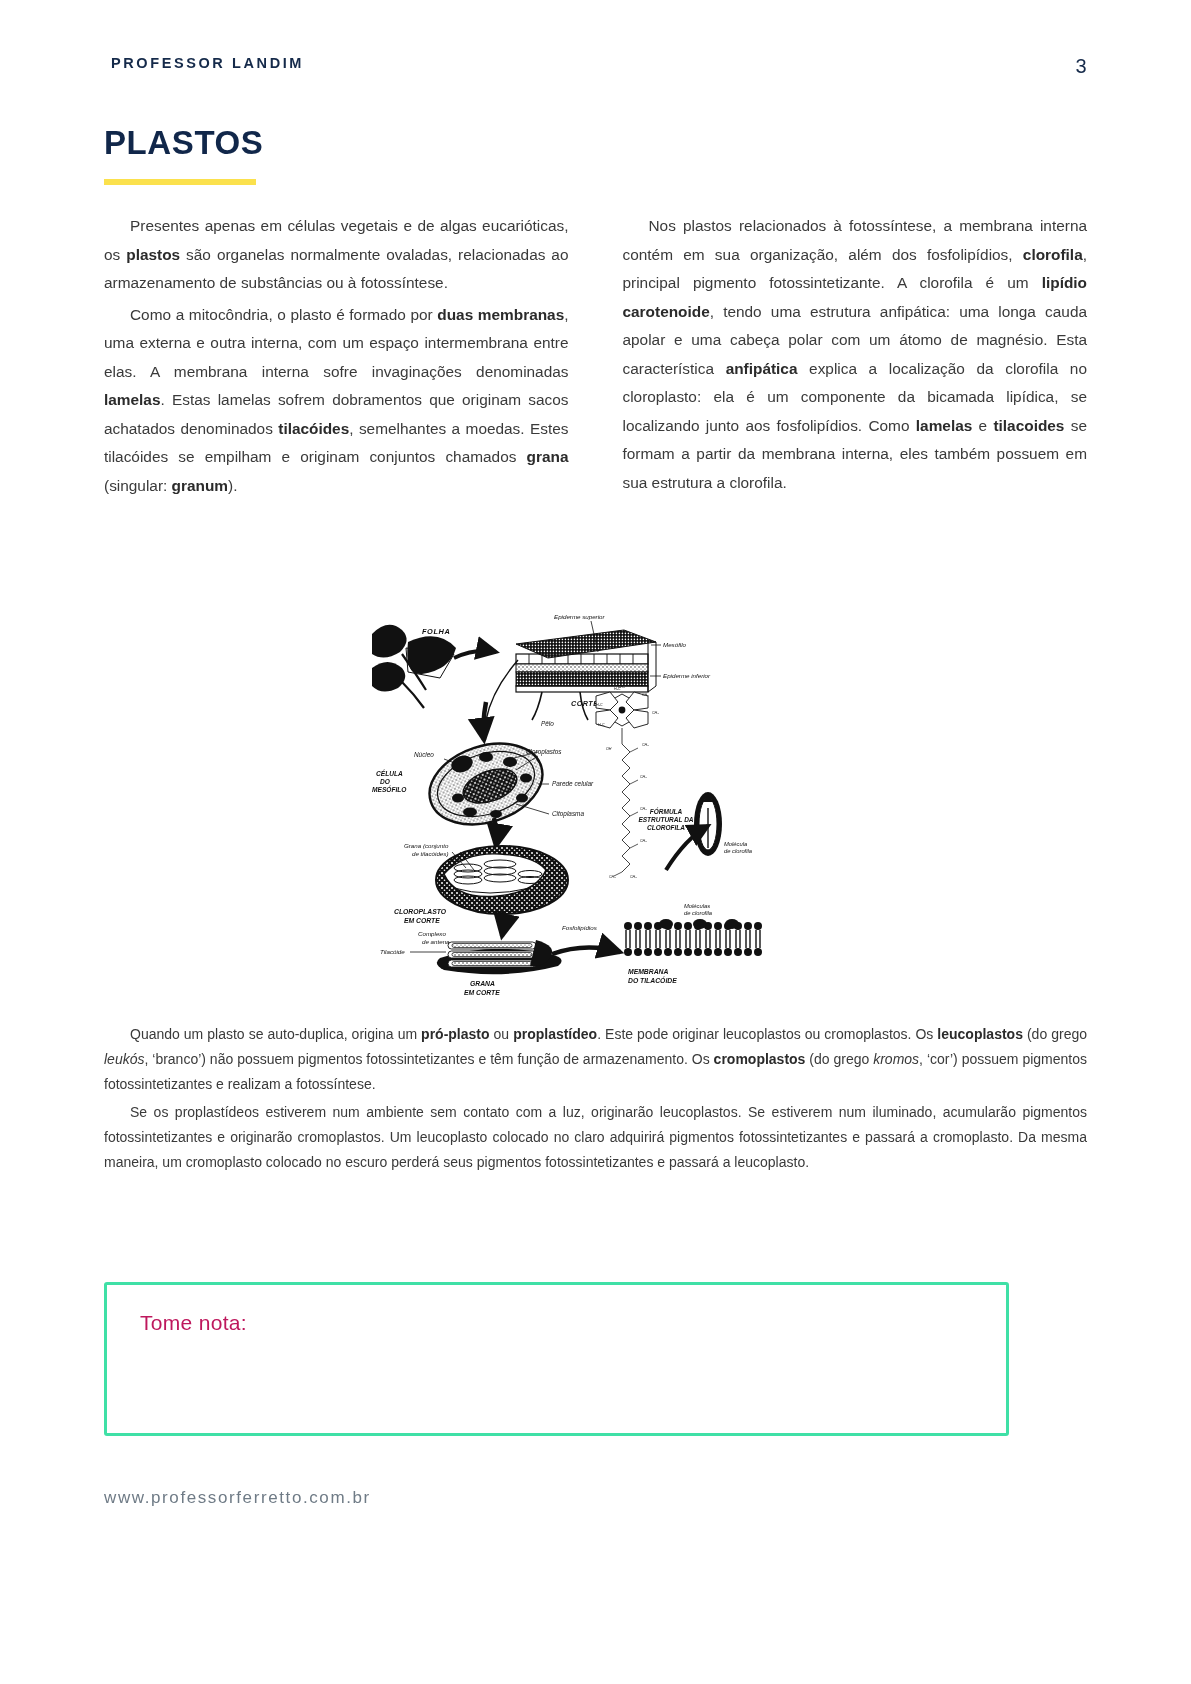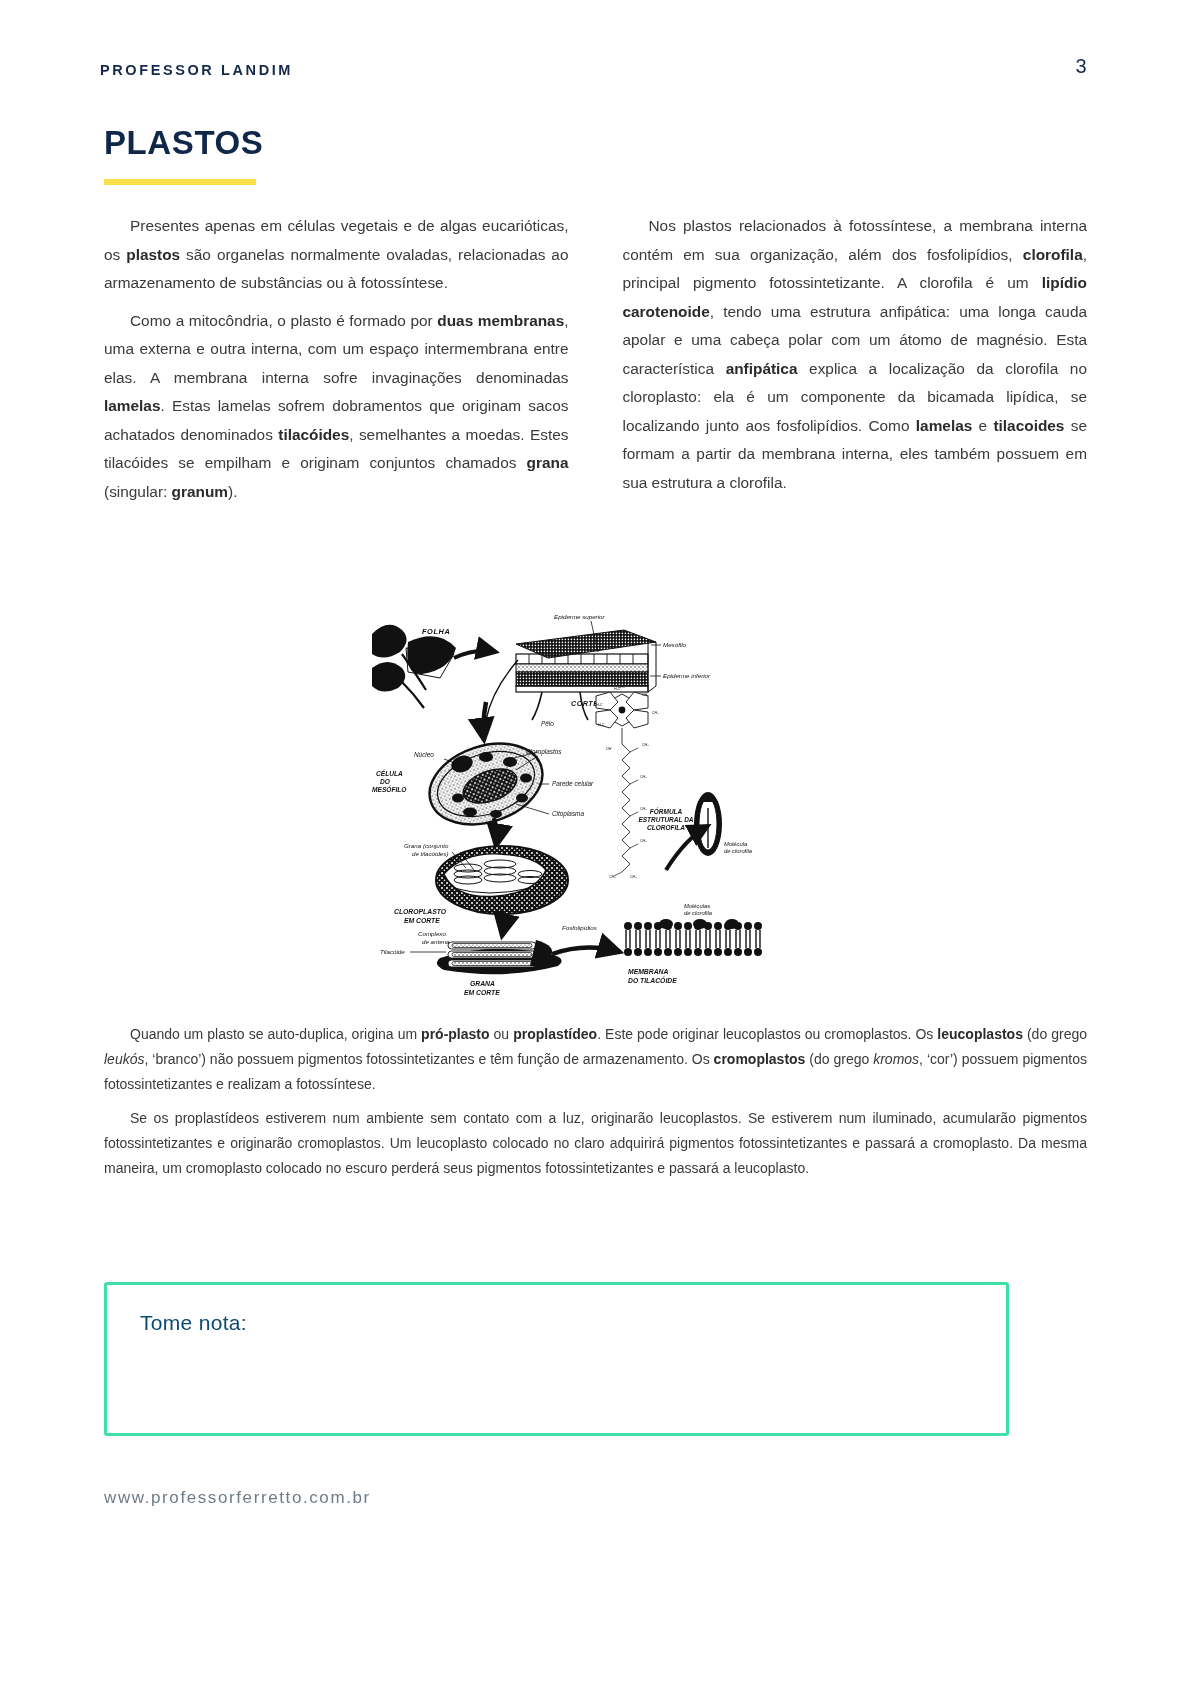--- a/index.html
+++ b/index.html
@@ -19,24 +19,24 @@
   .page {
     position: absolute;
     inset: 0;
     padding: 0;
   }
 
   
   .page-header {
     position: absolute;
     top: 55px;
-    left: 100px;
+    left: 111px;
     right: 104px;
     display: flex;
-    align-items: flex-end;
+    align-items: flex-start;
     justify-content: space-between;
   }
   .brand {
     font-size: 14.5px;
     letter-spacing: 2.6px;
     font-weight: 600;
     color: #152a4a;
   }
   .page-number {
     font-size: 20px;
@@ -80,21 +80,21 @@
   }
   p.body {
     margin: 0 0 0 0;
     font-size: 15.4px;
     line-height: 1.85;
     text-align: justify;
     text-indent: 26px;
     color: #3a3a3a;
     hyphens: manual;
   }
-  p.body + p.body { margin-top: 9px; }
+  p.body + p.body { margin-top: 3px; }
   b { font-weight: 700; color: #2b2b2b; }
   i { font-style: italic; }
 
   
   .figure {
     position: absolute;
     top: 602px;
     left: 366px;
     width: 400px;
     height: 400px;
@@ -122,21 +122,21 @@
     width: 899px;
     height: 148px;
     border: 3px solid #3fe0a6;
     border-radius: 3px;
   }
   .note-label {
     position: absolute;
     left: 33px;
     top: 26px;
     font-size: 21px;
-    color: #0c4a6e;
+    color: #be185d;
     letter-spacing: .3px;
   }
 
   
   .footer {
     position: absolute;
     left: 104px;
     top: 1488px;
     font-size: 17px;
     letter-spacing: 1.6px;

